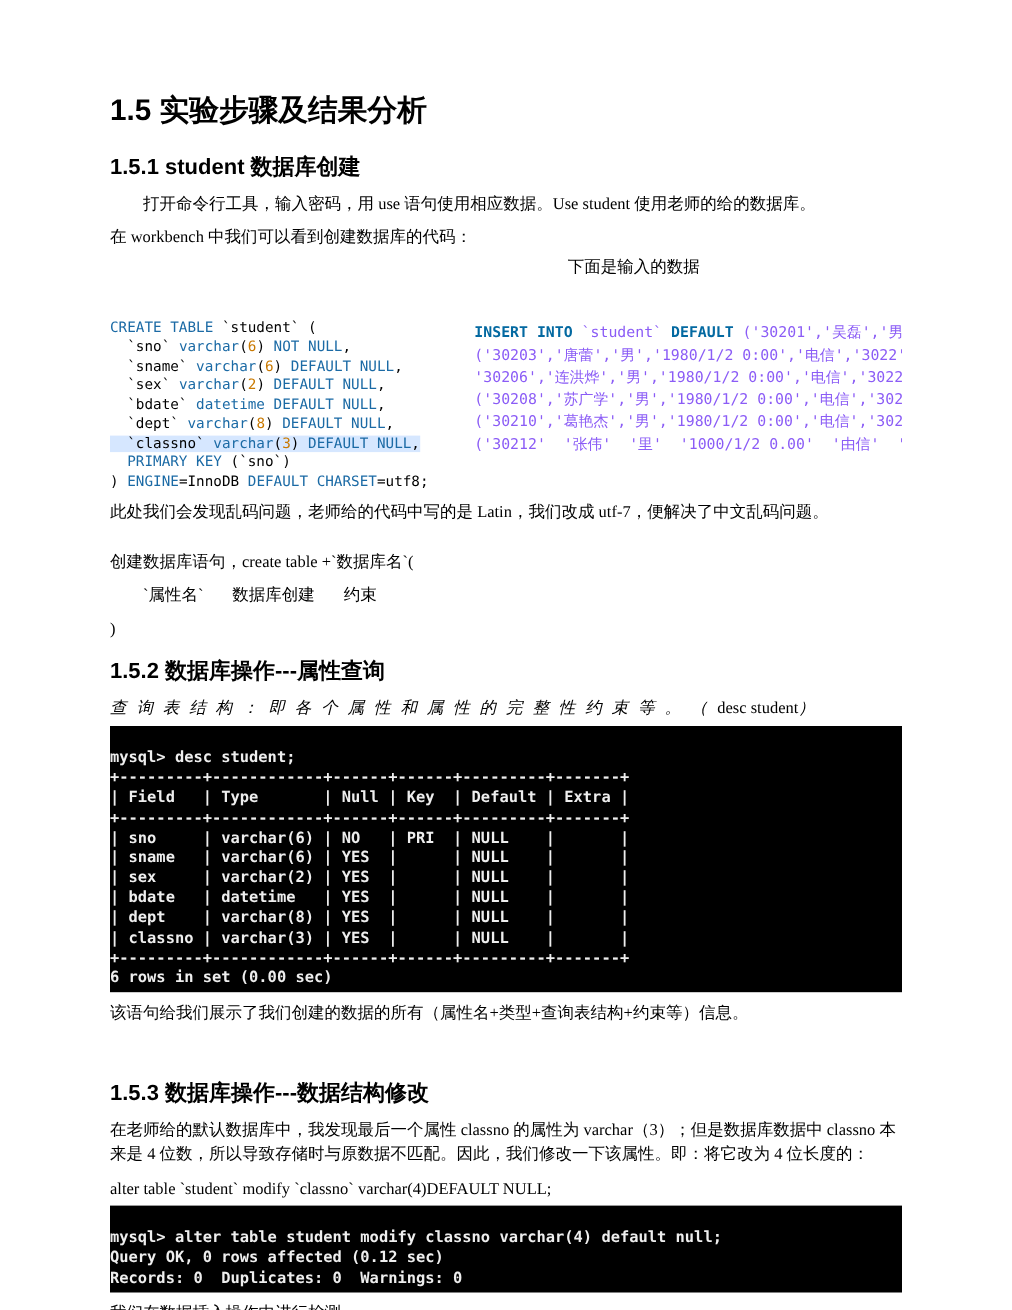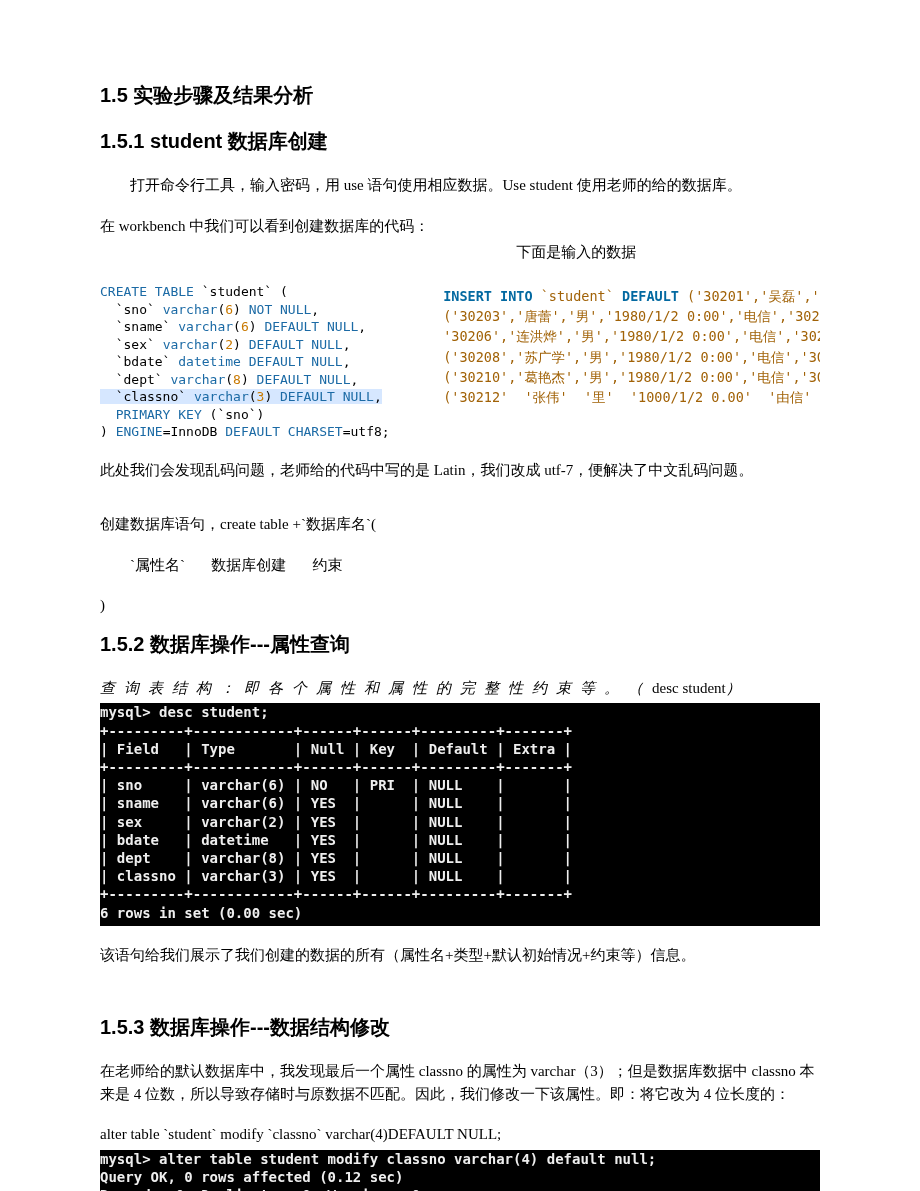--- a/index.html
+++ b/index.html
@@ -8,69 +8,69 @@
     line-height: 1.5;
     color: #000;
     background: #fff;
     margin: 0;
     padding: 80px 100px 60px 100px;
     width: 920px;
     box-sizing: border-box;
   }
   h2 {
     font-family: Arial, "SimHei", sans-serif;
-    font-size: 20px;
+    font-size: 27px;
     font-weight: bold;
     margin: 0 0 16px 0;
   }
   h3 {
     font-family: Arial, "SimSun", sans-serif;
     font-size: 20px;
     font-weight: bold;
     margin: 12px 0 8px 0;
   }
-  p { margin: 18px 0; }
+  p { margin: 8px 0; }
   .indent { text-indent: 2em; }
   .para { margin-bottom: 4px; }
   .code-sql-row {
     display: flex;
     align-items: flex-start;
-    gap: 12px;
+    gap: 0;
     justify-content: space-between;
   }
   .sql-create {
     font-family: Consolas, Menlo, monospace;
     font-size: 13px;
     line-height: 1.35;
     white-space: pre;
   }
   .sql-create-col { flex: 0 0 46%; }
   .sql-insert-col { flex: 1; overflow: hidden; }
   .sql-insert {
     font-family: Consolas, "Lucida Console", monospace;
     font-size: 13.5px;
     line-height: 1.5;
     white-space: pre;
   }
   .side-caption {
     text-align: left;
     padding-left: 85px;
-    margin: 0 0 2px 0;
+    margin: 0 0 18px 0;
   }
   .kw   { color: #1b6aa5; }
   .num  { color: #c97900; }
   .ins  { color: #0369a1; font-weight: bold;}
-  .ins-data { color: #a16207; }
+  .ins-data { color: #8b5cf6; }
   .terminal {
     font-family: Consolas, "Lucida Console", monospace;
     background: #000;
     color: #eee;
     font-size: 14px;
     line-height: 1.3;
-    padding: 0 0 4px 0;
+    padding: 20px 0 4px 0;
     white-space: pre;
     font-weight: bold;
     margin: 0;
     overflow-x: hidden;
   }
   .spacer-sm { height: 10px; }
   .widetext { letter-spacing: 0.6em; font-style: italic; }
 </style>
 </head>
 <body>
@@ -124,21 +124,21 @@
 +---------+------------+------+------+---------+-------+
 | sno     | varchar(6) | NO   | PRI  | NULL    |       |
 | sname   | varchar(6) | YES  |      | NULL    |       |
 | sex     | varchar(2) | YES  |      | NULL    |       |
 | bdate   | datetime   | YES  |      | NULL    |       |
 | dept    | varchar(8) | YES  |      | NULL    |       |
 | classno | varchar(3) | YES  |      | NULL    |       |
 +---------+------------+------+------+---------+-------+
 6 rows in set (0.00 sec)</div>
 
-<p class="para">该语句给我们展示了我们创建的数据的所有（属性名+类型+默认初始情况+约束等）信息。</p>
+<p class="para">该语句给我们展示了我们创建的数据的所有（属性名+类型+查询表结构+约束等）信息。</p>
 
 <div style="height:30px;"></div>
 
 <h3>1.5.3  数据库操作---数据结构修改</h3>
 
 <p class="para">在老师给的默认数据库中，我发现最后一个属性 classno 的属性为 varchar（3）；但是数据库数据中 classno 本来是 4 位数，所以导致存储时与原数据不匹配。因此，我们修改一下该属性。即：将它改为 4 位长度的：</p>
 <p class="para">alter table `student` modify `classno` varchar(4)DEFAULT NULL;</p>
 
 <div class="terminal">mysql&gt; alter table student modify classno varchar(4) default null;
 Query OK, 0 rows affected (0.12 sec)

